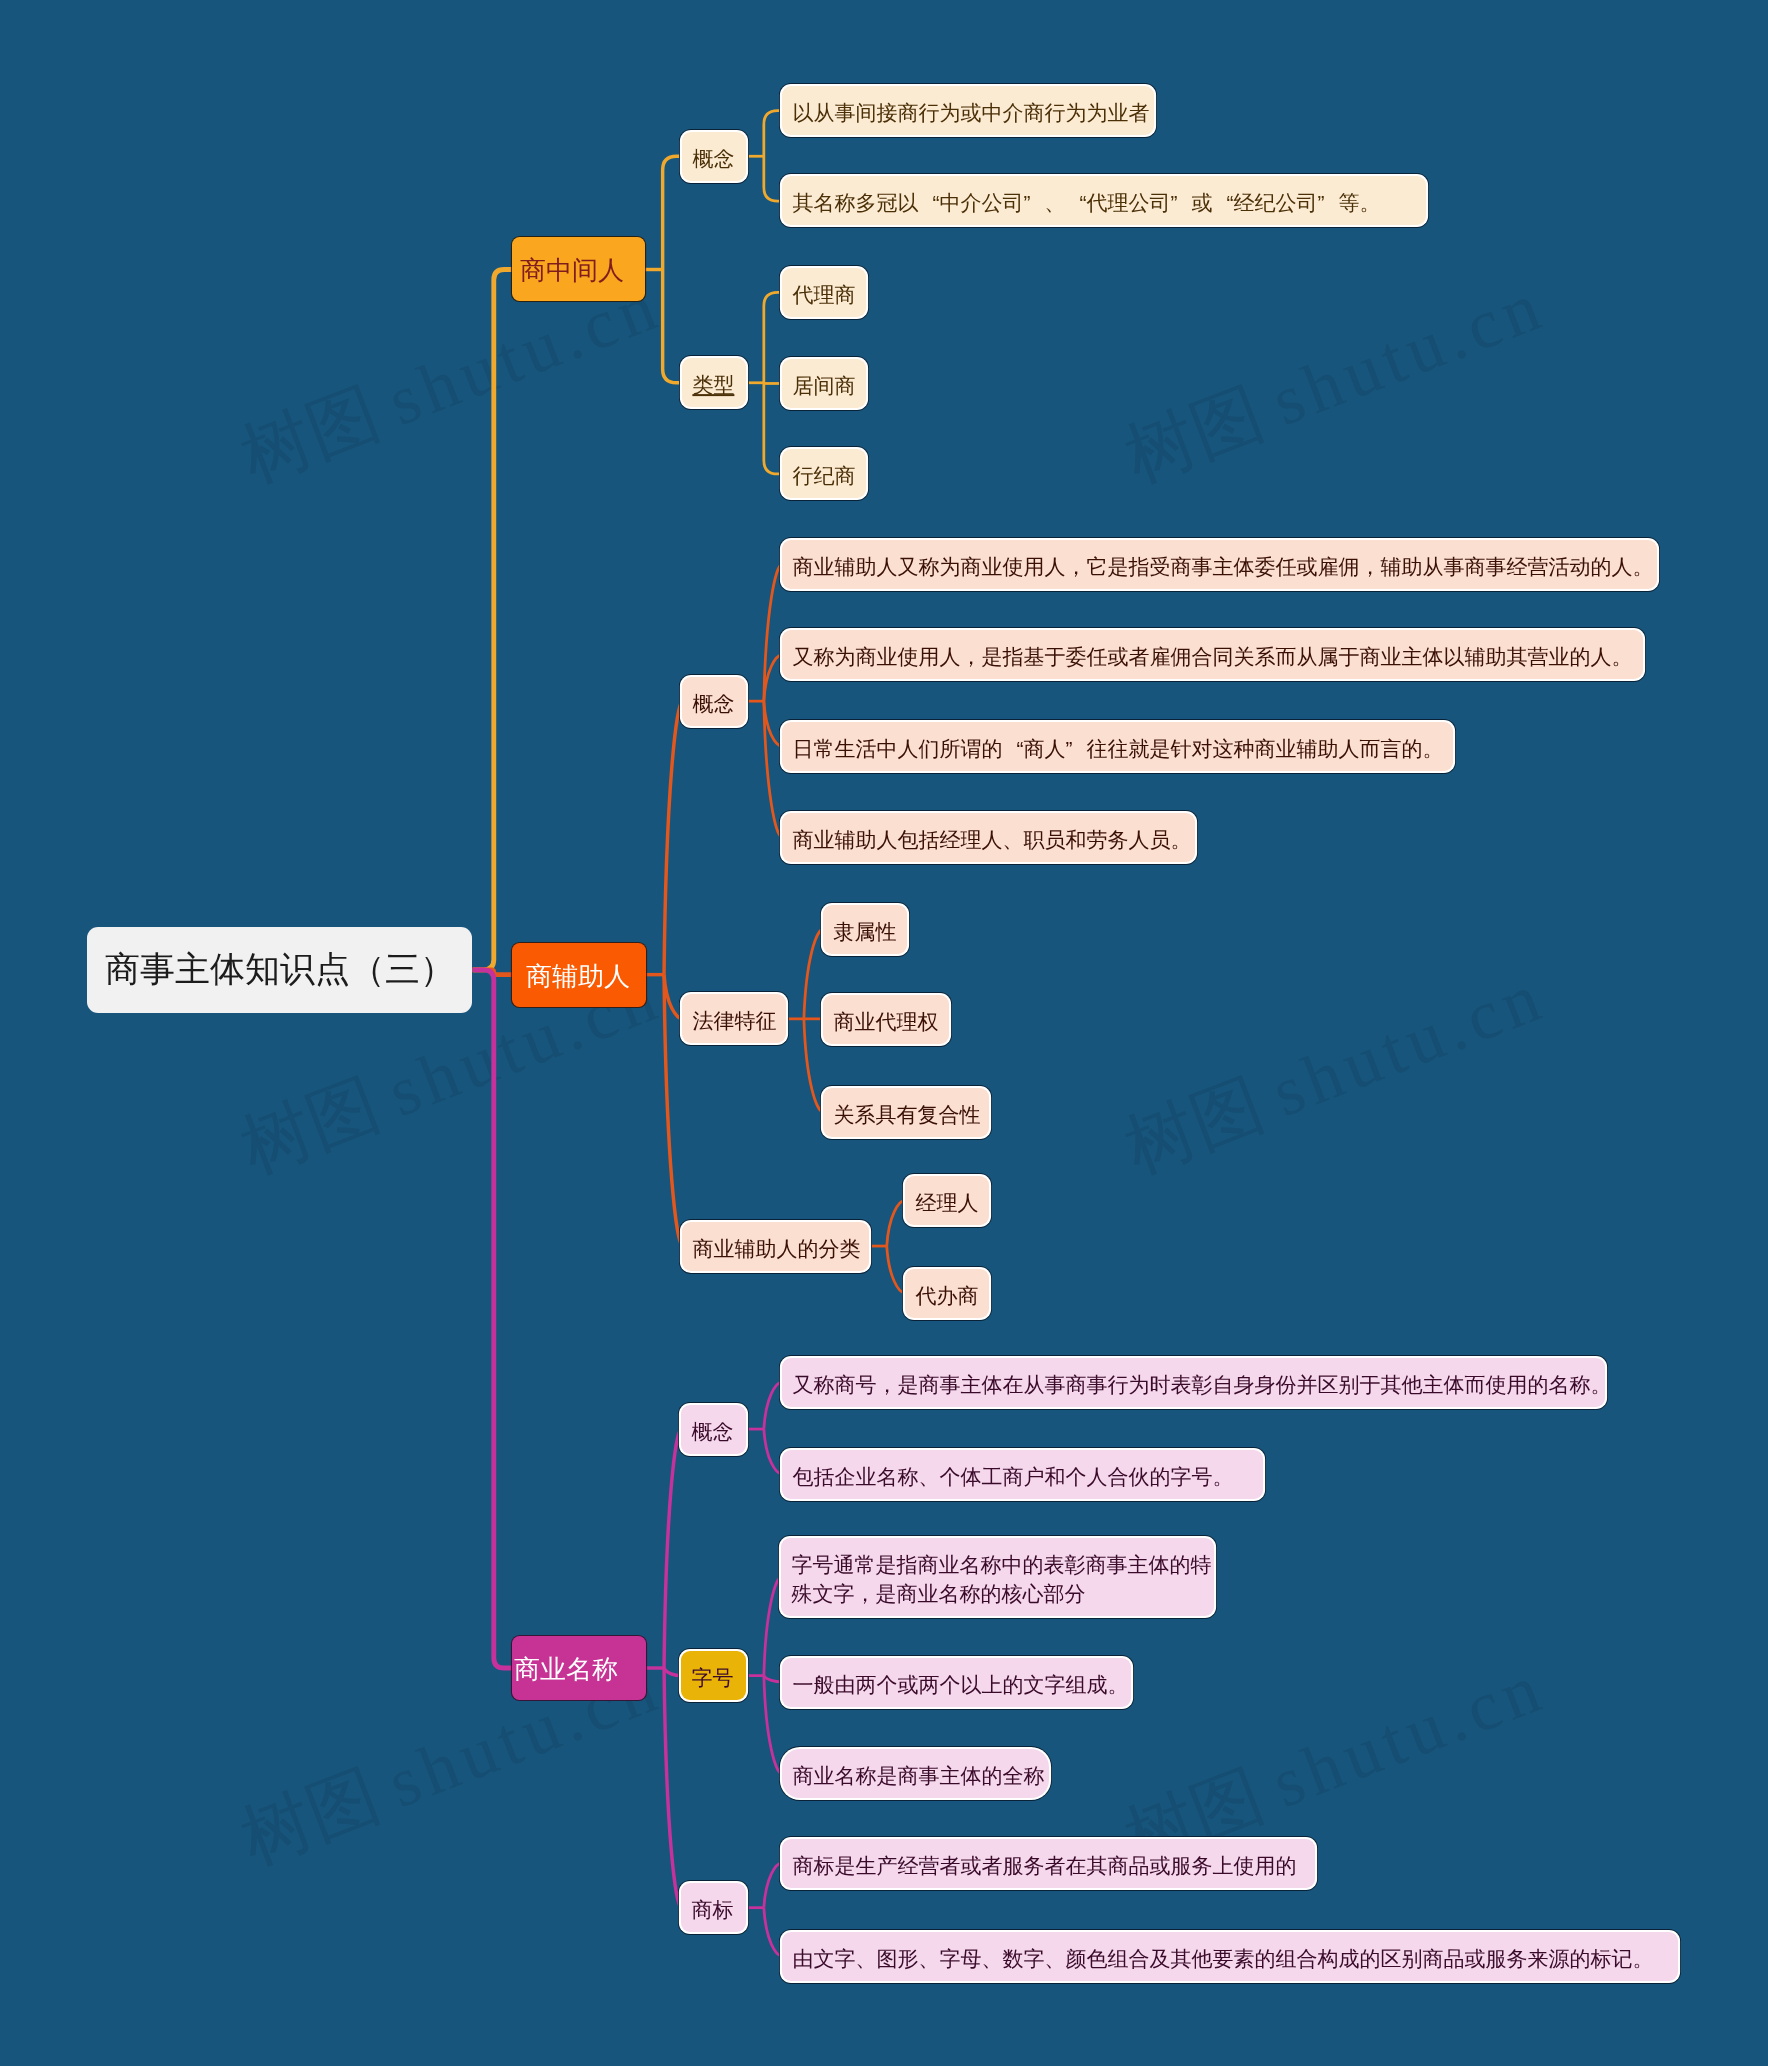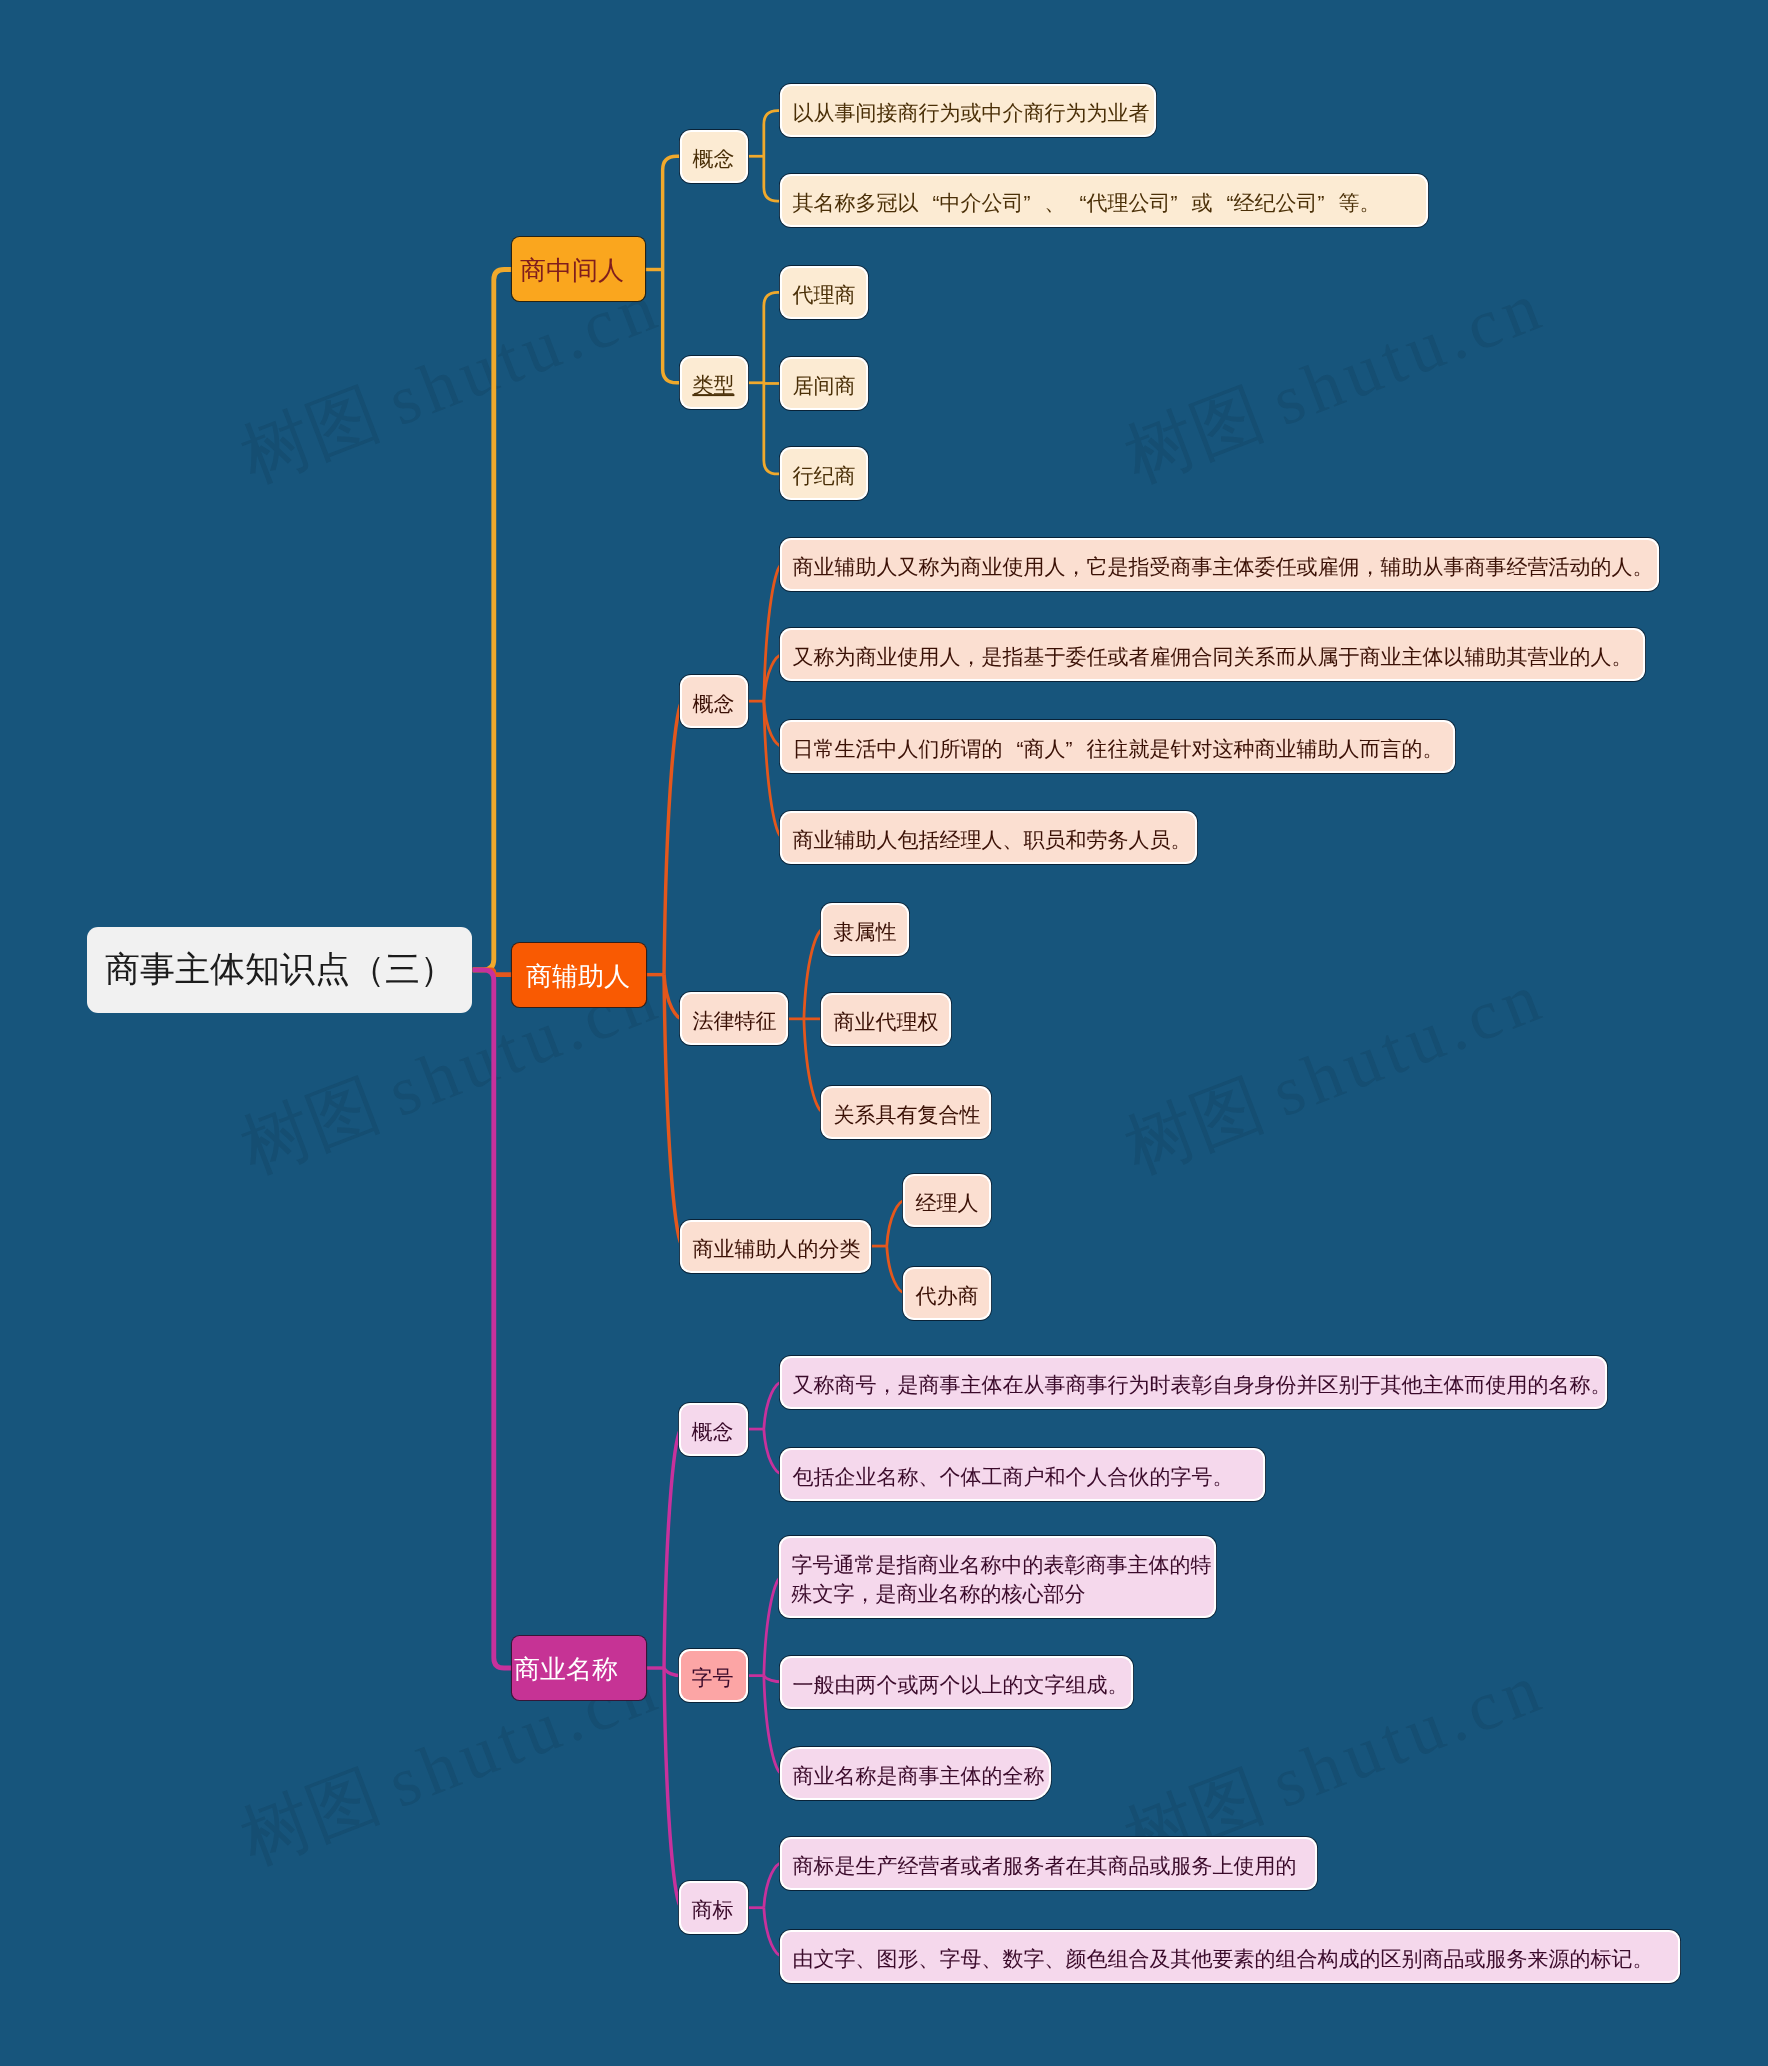--- a/index.html
+++ b/index.html
@@ -93,21 +93,21 @@
       <div class="node leaf-node" style="left: 823px; top: 905px; width: 84px; height: 49px; background: rgb(251, 223, 209); color: rgb(58, 16, 5); font-size: 21px; border-radius: 9px; padding: 0px 10.4px; box-shadow: rgb(255, 255, 255) 0px 0px 0px 2.1px, rgba(8, 32, 52, 0.95) 0px 0px 0px 3px;"><span style="line-height: 49px; width: 100%; transform: translateY(1.7px); text-align: right;">隶属性</span></div>
       <div class="node leaf-node" style="left: 823px; top: 995px; width: 126px; height: 49px; background: rgb(251, 223, 209); color: rgb(58, 16, 5); font-size: 21px; border-radius: 9px; padding: 0px 10.4px; box-shadow: rgb(255, 255, 255) 0px 0px 0px 2.1px, rgba(8, 32, 52, 0.95) 0px 0px 0px 3px;"><span style="line-height: 49px; width: 100%; transform: translateY(1.7px);">商业代理权</span></div>
       <div class="node leaf-node" style="left: 823px; top: 1088px; width: 166px; height: 49px; background: rgb(251, 223, 209); color: rgb(58, 16, 5); font-size: 21px; border-radius: 9px; padding: 0px 10.4px; box-shadow: rgb(255, 255, 255) 0px 0px 0px 2.1px, rgba(8, 32, 52, 0.95) 0px 0px 0px 3px;"><span style="line-height: 49px; width: 100%; transform: translateY(1.7px);">关系具有复合性</span></div>
       <div class="node sub-node" style="left: 682px; top: 1222px; width: 187px; height: 49px; background: rgb(251, 223, 209); color: rgb(58, 16, 5); font-size: 21px; border-radius: 9px; padding: 0px 10.4px; box-shadow: rgb(255, 255, 255) 0px 0px 0px 2.1px, rgba(8, 32, 52, 0.95) 0px 0px 0px 3px;"><span style="line-height: 49px; width: 100%; transform: translateY(2.1px);">商业辅助人的分类</span></div>
       <div class="node leaf-node" style="left: 905px; top: 1176px; width: 84px; height: 49px; background: rgb(251, 223, 209); color: rgb(58, 16, 5); font-size: 21px; border-radius: 9px; padding: 0px 10.4px; box-shadow: rgb(255, 255, 255) 0px 0px 0px 2.1px, rgba(8, 32, 52, 0.95) 0px 0px 0px 3px;"><span style="line-height: 49px; width: 100%; transform: translateY(1.7px);">经理人</span></div>
       <div class="node leaf-node" style="left: 905px; top: 1269px; width: 84px; height: 49px; background: rgb(251, 223, 209); color: rgb(58, 16, 5); font-size: 21px; border-radius: 9px; padding: 0px 10.4px; box-shadow: rgb(255, 255, 255) 0px 0px 0px 2.1px, rgba(8, 32, 52, 0.95) 0px 0px 0px 3px;"><span style="line-height: 49px; width: 100%; transform: translateY(1.7px);">代办商</span></div>
       <div class="node branch-node" style="left: 512px; top: 1636px; width: 134px; height: 64px; background: rgb(198, 51, 149); color: rgb(255, 255, 255); font-size: 26px; border-radius: 7.6px; padding: 0px 2px; box-shadow: rgba(61, 10, 42, 0.85) 0px 0px 0px 1.1px;"><span style="line-height: 64px; width: 100%; transform: translateY(1.4px);">商业名称</span></div>
       <div class="node sub-node" style="left: 681px; top: 1405px; width: 65px; height: 49px; background: rgb(245, 216, 236); color: rgb(58, 10, 42); font-size: 21px; border-radius: 9px; padding: 0px 10.4px; box-shadow: rgb(255, 255, 255) 0px 0px 0px 2.1px, rgba(8, 32, 52, 0.95) 0px 0px 0px 3px;"><span style="line-height: 49px; width: 100%; transform: translateY(2.1px);">概念</span></div>
       <div class="node leaf-node" style="left: 782px; top: 1358px; width: 823px; height: 49px; background: rgb(245, 216, 236); color: rgb(58, 10, 42); font-size: 21px; border-radius: 9px; padding: 0px 10.4px; box-shadow: rgb(255, 255, 255) 0px 0px 0px 2.1px, rgba(8, 32, 52, 0.95) 0px 0px 0px 3px;"><span style="line-height: 49px; width: 100%; transform: translateY(1.7px);">又称商号，是商事主体在从事商事行为时表彰自身身份并区别于其他主体而使用的名称。</span></div>
       <div class="node leaf-node" style="left: 782px; top: 1450px; width: 481px; height: 49px; background: rgb(245, 216, 236); color: rgb(58, 10, 42); font-size: 21px; border-radius: 9px; padding: 0px 10.4px; box-shadow: rgb(255, 255, 255) 0px 0px 0px 2.1px, rgba(8, 32, 52, 0.95) 0px 0px 0px 3px;"><span style="line-height: 49px; width: 100%; transform: translateY(1.7px);">包括企业名称、个体工商户和个人合伙的字号。</span></div>
-      <div class="node sub-node" style="left: 681px; top: 1651px; width: 65px; height: 49px; background: #fca5a5; color: rgb(58, 10, 42); font-size: 21px; border-radius: 9px; padding: 0px 10.4px; box-shadow: rgb(255, 255, 255) 0px 0px 0px 2.1px, rgba(8, 32, 52, 0.95) 0px 0px 0px 3px;"><span style="line-height: 49px; width: 100%; transform: translateY(2.1px);">字号</span></div>
+      <div class="node sub-node" style="left: 681px; top: 1651px; width: 65px; height: 49px; background: #eab308; color: rgb(58, 10, 42); font-size: 21px; border-radius: 9px; padding: 0px 10.4px; box-shadow: rgb(255, 255, 255) 0px 0px 0px 2.1px, rgba(8, 32, 52, 0.95) 0px 0px 0px 3px;"><span style="line-height: 49px; width: 100%; transform: translateY(2.1px);">字号</span></div>
       <div class="node leaf-node" style="left: 781px; top: 1538px; width: 433px; height: 78px; background: rgb(245, 216, 236); color: rgb(58, 10, 42); font-size: 21px; border-radius: 9px; padding: 0px 10.4px; box-shadow: rgb(255, 255, 255) 0px 0px 0px 2.1px, rgba(8, 32, 52, 0.95) 0px 0px 0px 3px;"><span style="line-height: 29px; width: 100%; transform: translateY(1.7px);">字号通常是指商业名称中的表彰商事主体的特<br>殊文字，是商业名称的核心部分</span></div>
       <div class="node leaf-node" style="left: 782px; top: 1658px; width: 349px; height: 49px; background: rgb(245, 216, 236); color: rgb(58, 10, 42); font-size: 21px; border-radius: 9px; padding: 0px 10.4px; box-shadow: rgb(255, 255, 255) 0px 0px 0px 2.1px, rgba(8, 32, 52, 0.95) 0px 0px 0px 3px;"><span style="line-height: 49px; width: 100%; transform: translateY(1.7px);">一般由两个或两个以上的文字组成。</span></div>
       <div class="node leaf-node" style="left: 782px; top: 1749px; width: 267px; height: 49px; background: rgb(245, 216, 236); color: rgb(58, 10, 42); font-size: 21px; border-radius: 18px; padding: 0px 10.4px; box-shadow: rgb(255, 255, 255) 0px 0px 0px 2.1px, rgba(8, 32, 52, 0.95) 0px 0px 0px 3px;"><span style="line-height: 49px; width: 100%; transform: translateY(1.7px);">商业名称是商事主体的全称</span></div>
       <div class="node sub-node" style="left: 681px; top: 1883px; width: 65px; height: 49px; background: rgb(245, 216, 236); color: rgb(58, 10, 42); font-size: 21px; border-radius: 9px; padding: 0px 10.4px; box-shadow: rgb(255, 255, 255) 0px 0px 0px 2.1px, rgba(8, 32, 52, 0.95) 0px 0px 0px 3px;"><span style="line-height: 49px; width: 100%; transform: translateY(2.1px);">商标</span></div>
       <div class="node leaf-node" style="left: 782px; top: 1839px; width: 533px; height: 49px; background: rgb(245, 216, 236); color: rgb(58, 10, 42); font-size: 21px; border-radius: 9px; padding: 0px 10.4px; box-shadow: rgb(255, 255, 255) 0px 0px 0px 2.1px, rgba(8, 32, 52, 0.95) 0px 0px 0px 3px;"><span style="line-height: 49px; width: 100%; transform: translateY(1.7px);">商标是生产经营者或者服务者在其商品或服务上使用的</span></div>
       <div class="node leaf-node" style="left: 782px; top: 1932px; width: 896px; height: 49px; background: rgb(245, 216, 236); color: rgb(58, 10, 42); font-size: 21px; border-radius: 9px; padding: 0px 10.4px; box-shadow: rgb(255, 255, 255) 0px 0px 0px 2.1px, rgba(8, 32, 52, 0.95) 0px 0px 0px 3px;"><span style="line-height: 49px; width: 100%; transform: translateY(1.7px);">由文字、图形、字母、数字、颜色组合及其他要素的组合构成的区别商品或服务来源的标记。</span></div>
     </div>
 </div>
 
 

